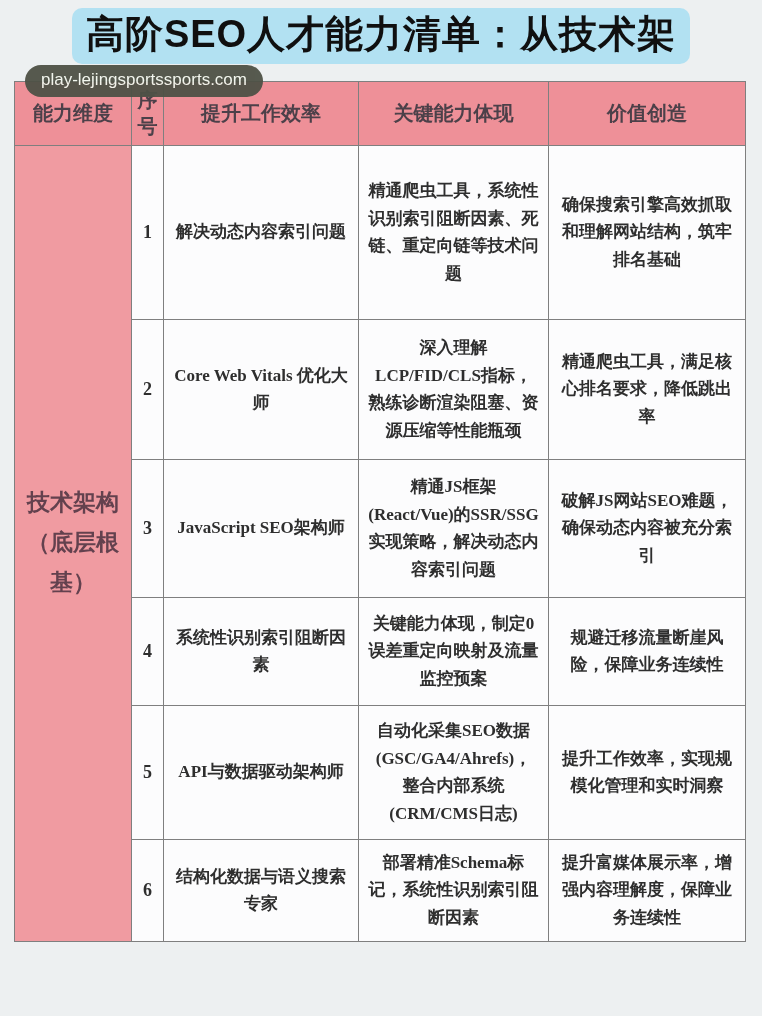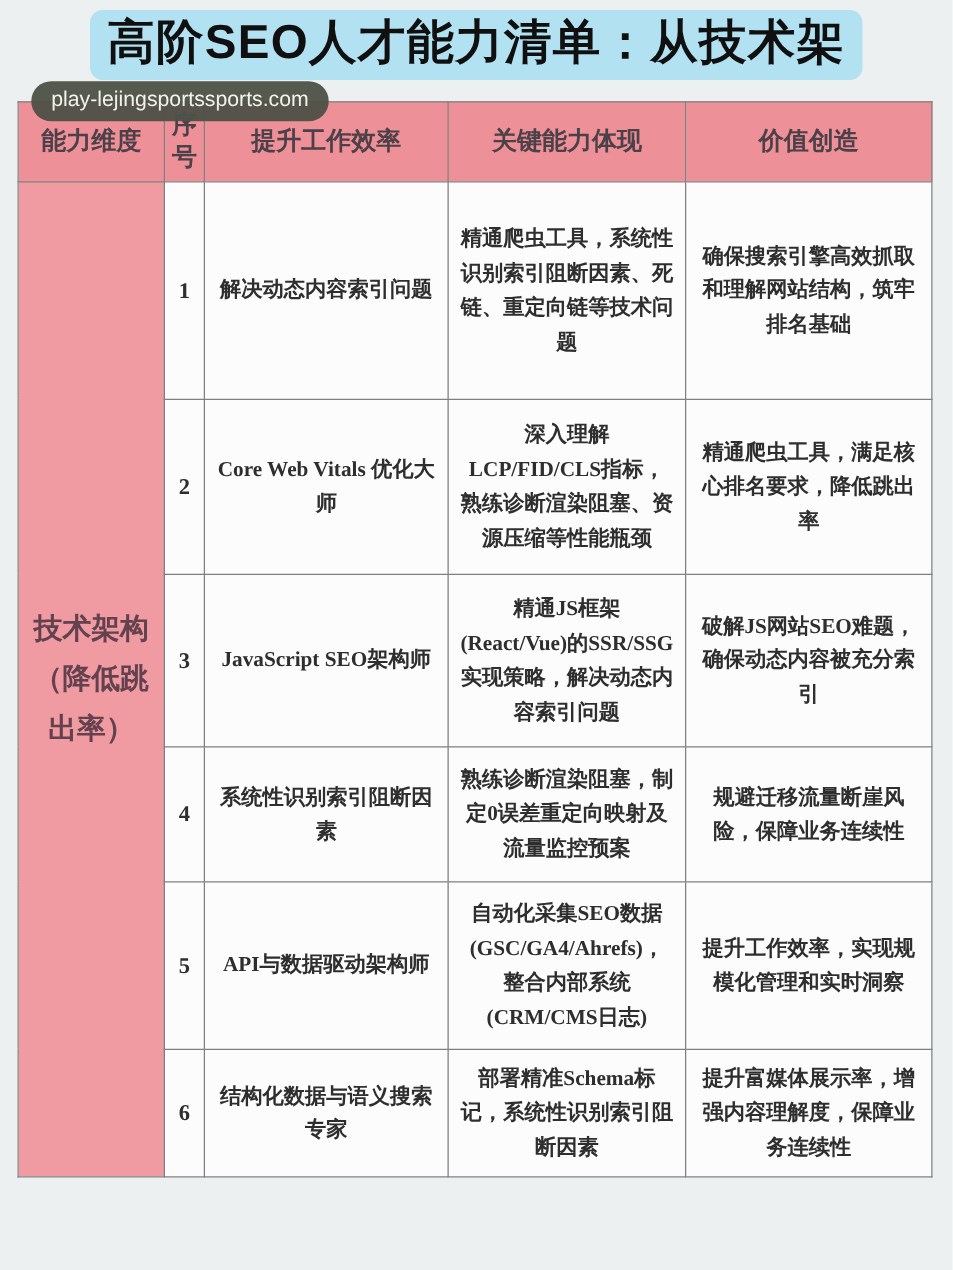--- a/index.html
+++ b/index.html
@@ -131,42 +131,42 @@
     <tr>
       <th>能力维度</th>
       <th>序号</th>
       <th>提升工作效率</th>
       <th>关键能力体现</th>
       <th>价值创造</th>
     </tr>
   </thead>
   <tbody>
     <tr class="r1">
-      <td class="dim-cell" rowspan="6">技术架构（降低跳出率）</td>
+      <td class="dim-cell" rowspan="6">技术架构（底层根基）</td>
       <td class="no-cell">1</td>
       <td class="name-cell">解决动态内容索引问题</td>
       <td class="key-cell">精通爬虫工具，系统性识别索引阻断因素、死链、重定向链等技术问题</td>
       <td class="val-cell">确保搜索引擎高效抓取和理解网站结构，筑牢排名基础</td>
     </tr>
     <tr class="r2">
       <td class="no-cell">2</td>
       <td class="name-cell">Core Web Vitals 优化大师</td>
       <td class="key-cell">深入理解LCP/FID/CLS指标，熟练诊断渲染阻塞、资源压缩等性能瓶颈</td>
       <td class="val-cell">精通爬虫工具，满足核心排名要求，降低跳出率</td>
     </tr>
     <tr class="r3">
       <td class="no-cell">3</td>
       <td class="name-cell">JavaScript SEO架构师</td>
       <td class="key-cell">精通JS框架(React/Vue)的SSR/SSG实现策略，解决动态内容索引问题</td>
       <td class="val-cell">破解JS网站SEO难题，确保动态内容被充分索引</td>
     </tr>
     <tr class="r4">
       <td class="no-cell">4</td>
       <td class="name-cell">系统性识别索引阻断因素</td>
-      <td class="key-cell">熟练诊断渲染阻塞，制定0误差重定向映射及流量监控预案</td>
+      <td class="key-cell">关键能力体现，制定0误差重定向映射及流量监控预案</td>
       <td class="val-cell">规避迁移流量断崖风险，保障业务连续性</td>
     </tr>
     <tr class="r5">
       <td class="no-cell">5</td>
       <td class="name-cell">API与数据驱动架构师</td>
       <td class="key-cell">自动化采集SEO数据(GSC/GA4/Ahrefs)，整合内部系统(CRM/CMS日志)</td>
       <td class="val-cell">提升工作效率，实现规模化管理和实时洞察</td>
     </tr>
     <tr class="r6">
       <td class="no-cell">6</td>

